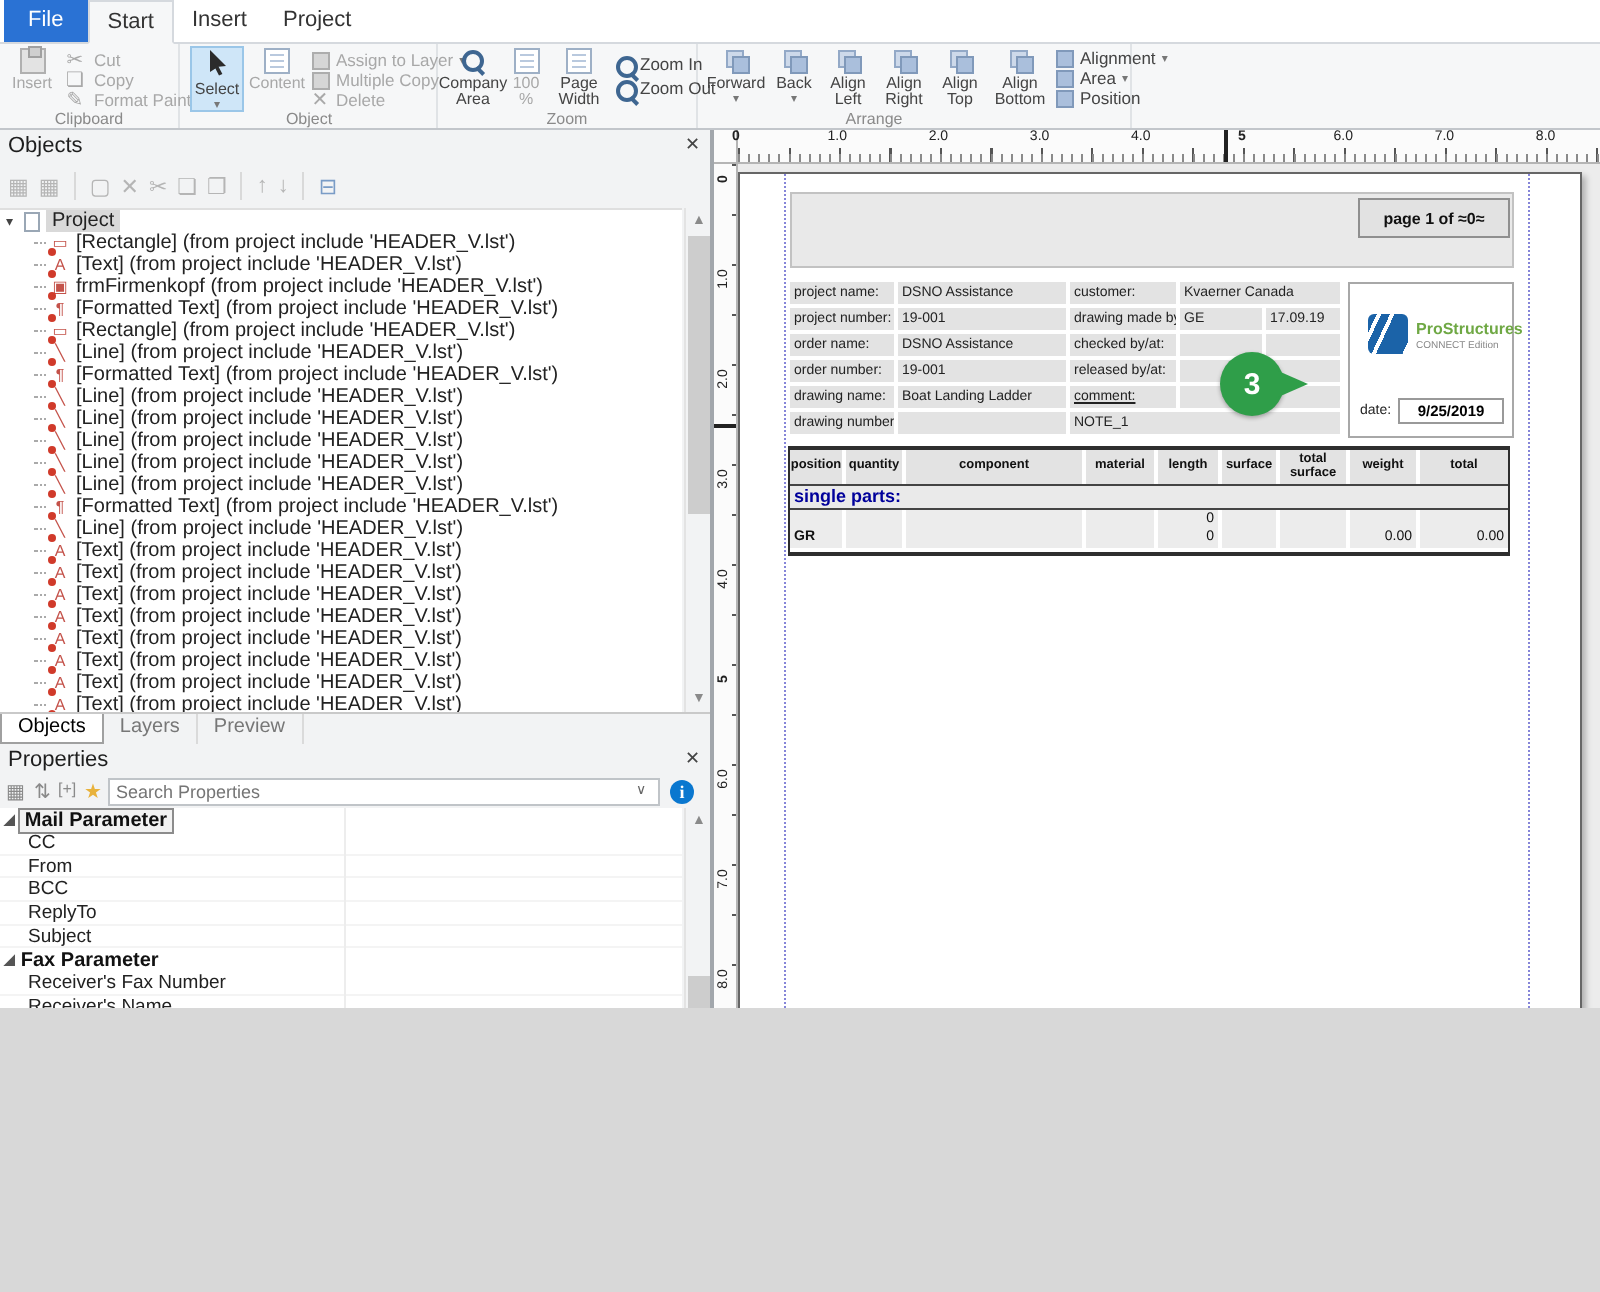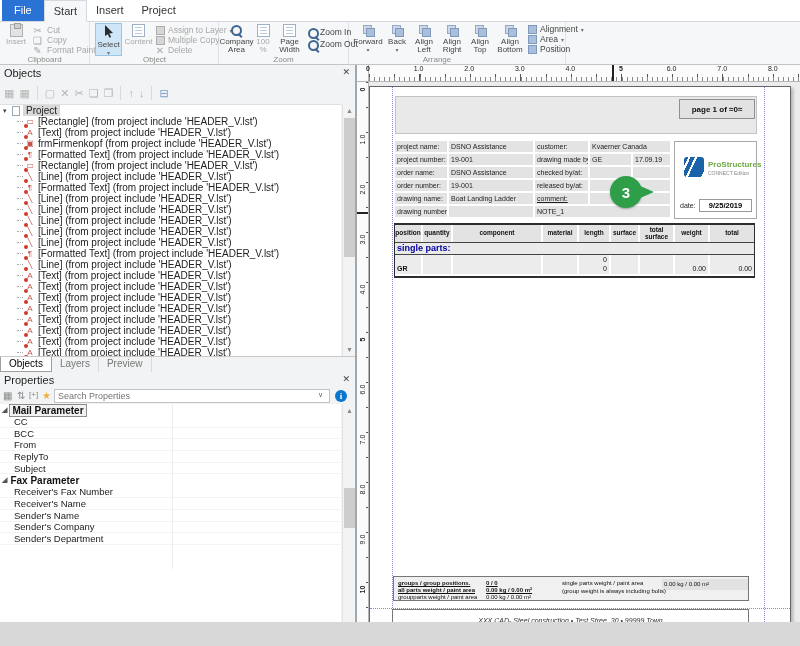--- a/index.html
+++ b/index.html
@@ -1,17 +1,17 @@
 <!DOCTYPE html>
 <html><head>
 <meta charset="utf-8">
 <style>
 *{box-sizing:border-box;margin:0;padding:0}
 html,body{background:#d8d8d8}
-.app{position:relative;width:800px;height:622px;background:#8b5cf6;font-family:"Liberation Sans",sans-serif;overflow:hidden;outline:1px solid #666}
+.app{position:relative;width:800px;height:504px;background:#8b5cf6;font-family:"Liberation Sans",sans-serif;overflow:hidden;outline:1px solid #666}
 
 .tabbar{position:absolute;left:0;top:0;width:100%;height:22px;background:#fff;border-bottom:1px solid #d5d9de;display:flex;align-items:stretch}
 .tab{padding:4px 9px;font-size:11px;color:#333;cursor:default}
 .tab.file{background:#2a72d4;color:#fff;margin-left:2px;padding:4px 12px}
 .tab.active{border:1px solid #d5d9de;border-bottom:1px solid #f6f7f8;background:#f6f7f8;margin-bottom:-1px}
 
 .ribbon{position:absolute;top:22px;left:0;width:100%;height:43px;background:#f6f7f8;border-bottom:1px solid #c2c6cb}
 .rgroup{position:absolute;top:0;height:42px;border-right:1px solid #e0e3e6}
 .glabel{position:absolute;bottom:0;left:0;width:100%;text-align:center;font-size:8px;color:#8a8a8a}
 .bb{position:absolute;top:1px;height:31px;display:flex;flex-direction:column;align-items:center;font-size:8px;line-height:8px;color:#444;text-align:center}
@@ -400,24 +400,24 @@
       <div class="pgvline"></div>
       <div id="prop-rows">
           <div class="pcat selname">
             <span class="pexp">◢</span>
             <span class="cname">Mail Parameter</span>
           </div>
           <div class="prow">
             <span>CC</span>
           </div>
           <div class="prow">
+            <span>From</span>
+          </div>
+          <div class="prow">
             <span>BCC</span>
-          </div>
-          <div class="prow">
-            <span>From</span>
           </div>
           <div class="prow">
             <span>ReplyTo</span>
           </div>
           <div class="prow">
             <span>Subject</span>
           </div>
           <div class="pcat">
             <span class="pexp">◢</span>
             <span class="cname">Fax Parameter</span>

